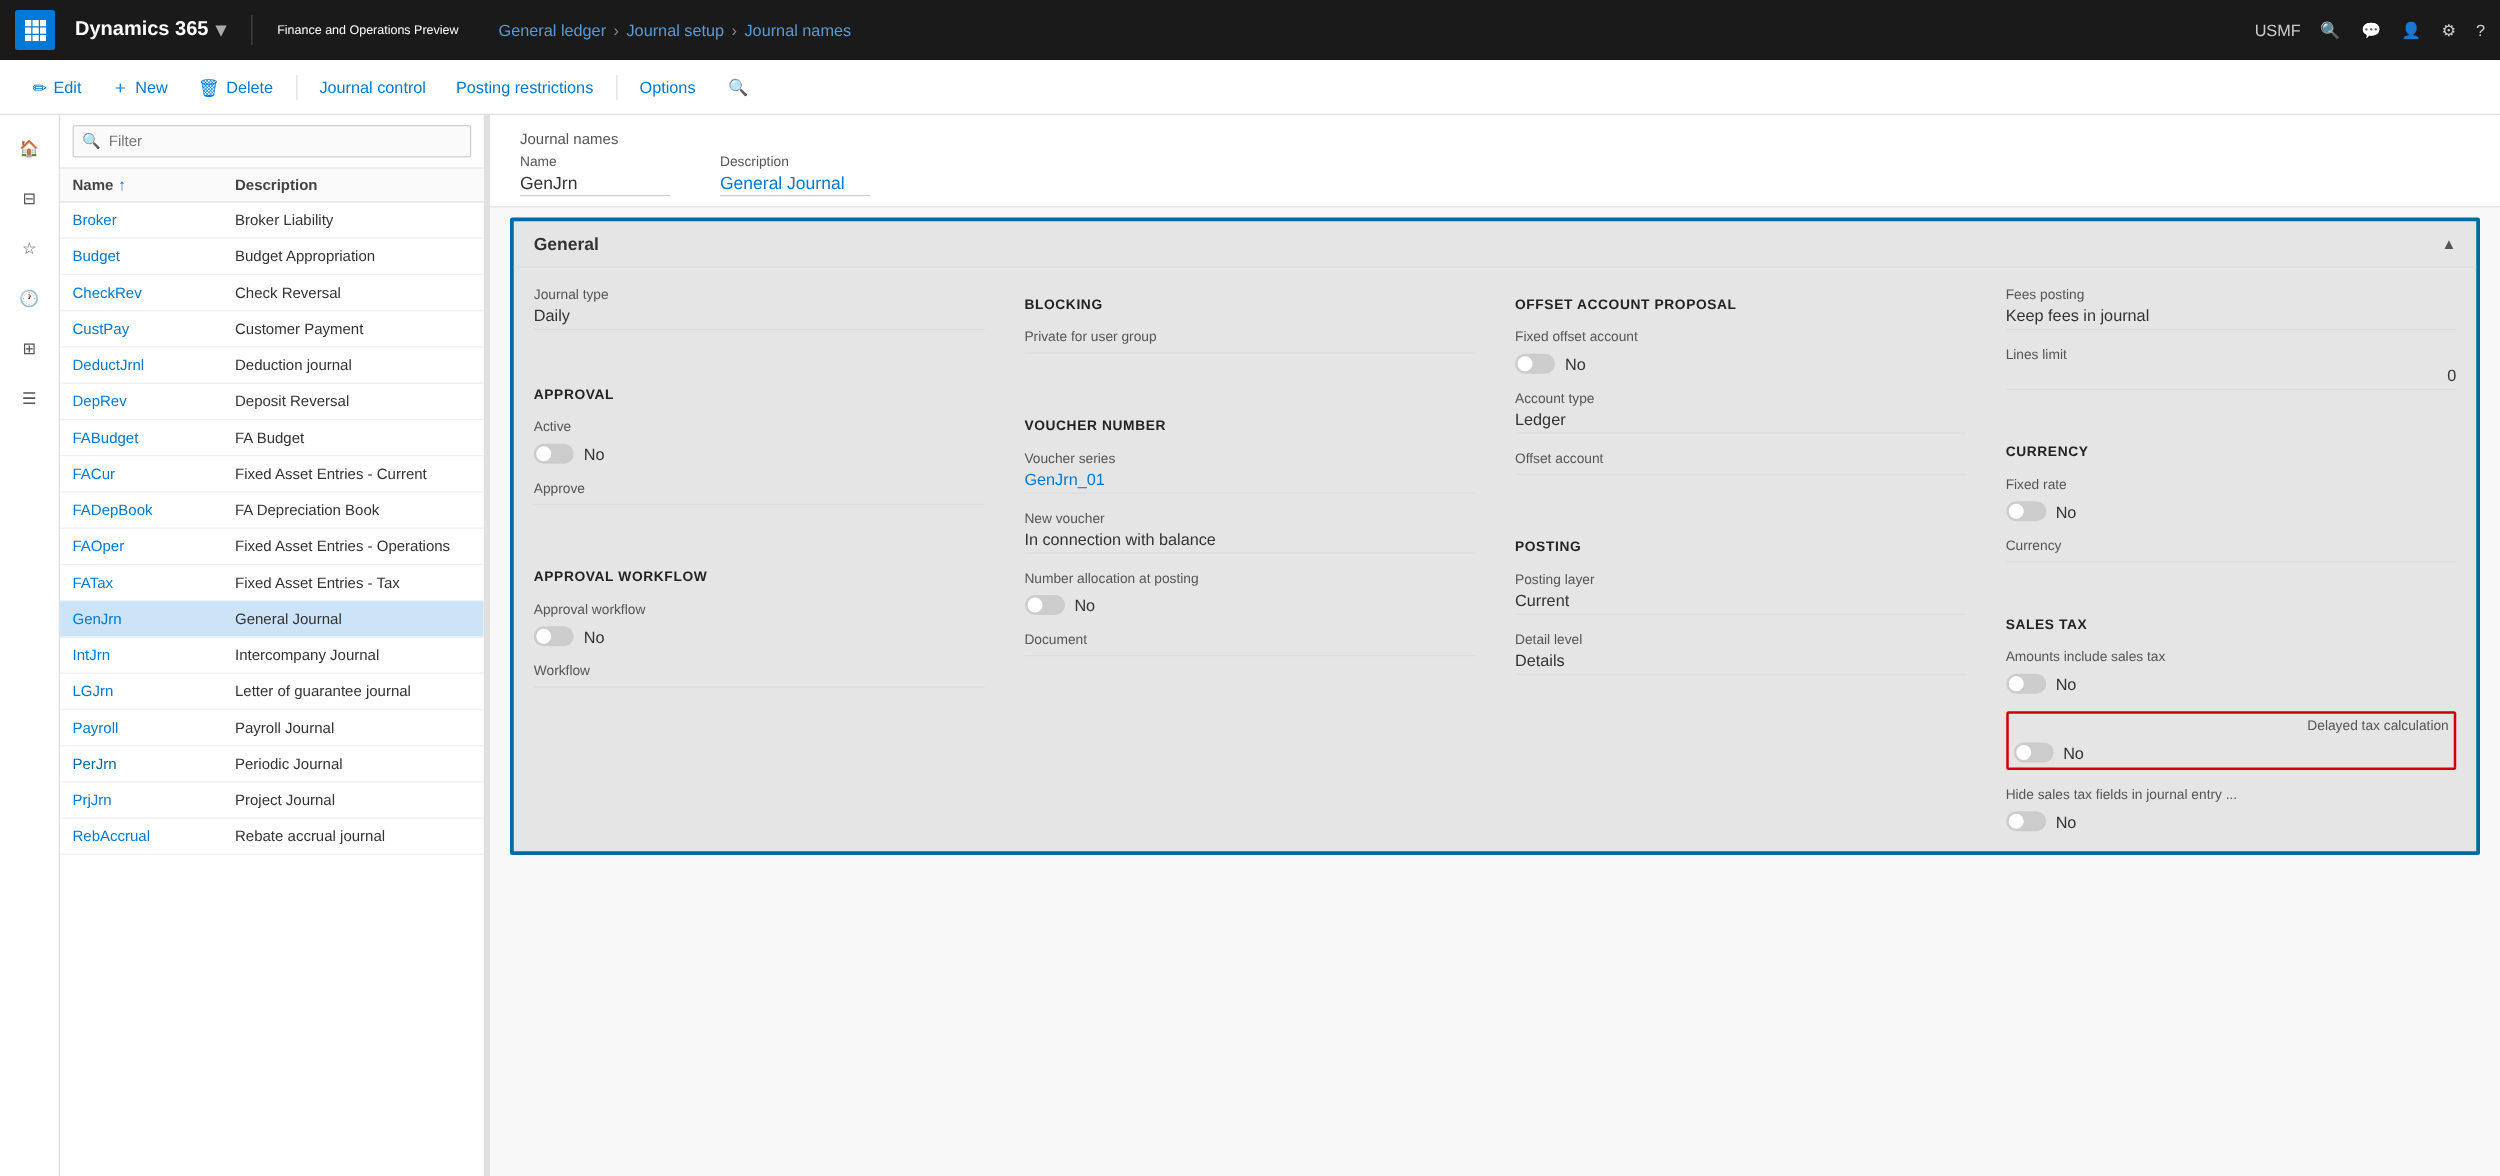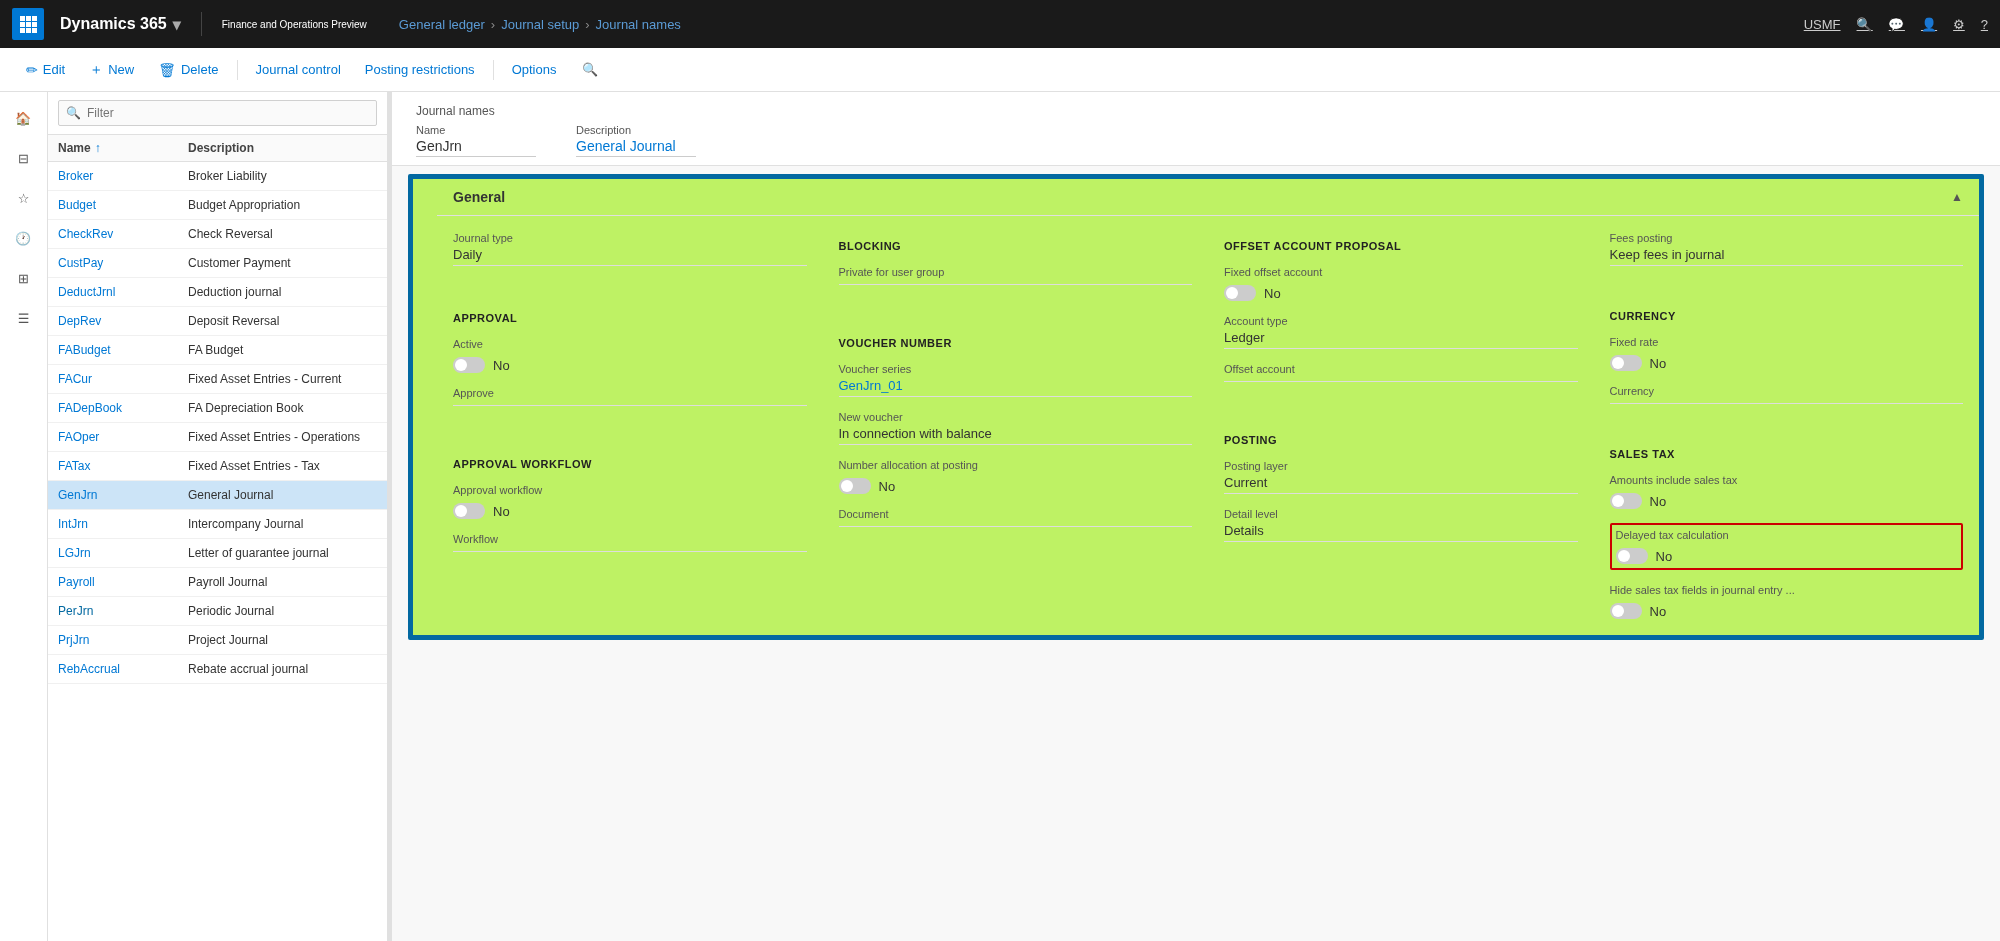--- a/index.html
+++ b/index.html
@@ -15,21 +15,21 @@
       padding: 0 12px;
       gap: 8px;
     }
     .top-nav .grid-icon { 
       width: 32px; height: 32px; display: flex; align-items: center; justify-content: center;
       background: #0078d4; border-radius: 2px; cursor: pointer; flex-shrink: 0;
     }
     .top-nav .grid-icon svg { width: 18px; height: 18px; }
     .top-nav .app-name { font-size: 16px; font-weight: 600; color: #fff; margin-left: 8px; display: flex; align-items: center; gap: 6px; }
     .top-nav .breadcrumb { display: flex; align-items: center; gap: 6px; color: #ccc; font-size: 13px; margin-left: 24px; }
-    .top-nav-right { margin-left: auto; display: flex; align-items: center; gap: 16px; color: #ccc; font-size: 13px; text-decoration: underline; }
+    .top-nav-right { margin-left: auto; display: flex; align-items: center; gap: 16px; color: #ccc; font-size: 13px; }
     .top-nav-right span { cursor: pointer; }
 
     
     .command-bar {
       background: #fff;
       height: 44px;
       display: flex;
       align-items: center;
       padding: 0 16px;
       gap: 4px;
@@ -96,21 +96,21 @@
     }
     .detail-header .journal-names-title { font-size: 12px; color: #555; margin-bottom: 6px; }
     .detail-header .fields-row { display: flex; gap: 40px; }
     .field-group { display: flex; flex-direction: column; }
     .field-label { font-size: 11px; color: #555; margin-bottom: 2px; }
     .field-value { font-size: 14px; font-weight: 400; color: #333; border-bottom: 1px solid #ccc; padding-bottom: 2px; min-width: 120px; }
     .field-value.blue { color: #0078d4; }
 
     
     .section {
-      background: #bef264; margin: 8px 16px; border: 5px solid #0369a1; border-radius: 2px; padding-left: 24px;
+      background: #e5e5e5; margin: 8px 16px; border: 3px solid #0369a1; border-radius: 2px;
     }
     .section-header {
       display: flex; align-items: center; justify-content: space-between;
       padding: 10px 16px; border-bottom: 1px solid #e0e0e0; cursor: pointer;
       font-size: 14px; font-weight: 600; color: #333;
     }
     .section-header .chevron { color: #555; font-size: 12px; }
     .section-body { padding: 16px; }
     
     
@@ -118,21 +118,21 @@
     .toggle {
       width: 32px; height: 16px; background: #ccc; border-radius: 8px; position: relative; cursor: pointer; flex-shrink: 0;
     }
     .toggle::after {
       content: ''; position: absolute; left: 2px; top: 2px; width: 12px; height: 12px;
       background: #fff; border-radius: 50%; transition: left 0.15s;
     }
     .toggle-label { font-size: 13px; color: #333; }
 
     
-    .highlight-box { border: 2px solid #c00; border-radius: 2px; padding: 4px; display: inline-flex; flex-direction: column; gap: 4px; }
+    .highlight-box { border: 2px solid #c00; border-radius: 2px; padding: 4px; display: inline-flex; flex-direction: column; gap: 4px; text-align: right; }
     .detail-col { display: flex; flex-direction: column; gap: 14px; }
     .df { display: flex; flex-direction: column; gap: 3px; }
     .df-label { font-size: 11px; color: #555; }
     .df-val { font-size: 13px; color: #333; border-bottom: 1px solid #ddd; padding-bottom: 3px; }
     .df-val.link { color: #0078d4; }
     .df-section { font-size: 11px; font-weight: 700; color: #222; text-transform: uppercase; letter-spacing: 0.5px; margin-top: 8px; }
     
     .drag-handle {
       width: 4px; background: #e0e0e0; cursor: col-resize; flex-shrink: 0;
     }
@@ -422,20 +422,24 @@
               <span class="df-label">Detail level</span>
               <span class="df-val">Details</span>
             </div>
           </div>
 
           <div class="detail-col">
             <div class="df">
               <span class="df-label">Fees posting</span>
               <span class="df-val">Keep fees in journal</span>
             </div>
+            <div class="df">
+              <span class="df-label">Lines limit</span>
+              <span class="df-val" style="text-align:right;">0</span>
+            </div>
             <div style="height:8px;"></div>
             <div class="df-section">CURRENCY</div>
             <div class="df">
               <span class="df-label">Fixed rate</span>
               <div class="toggle-row">
                 <div class="toggle"></div>
                 <span class="toggle-label">No</span>
               </div>
             </div>
             <div class="df">

